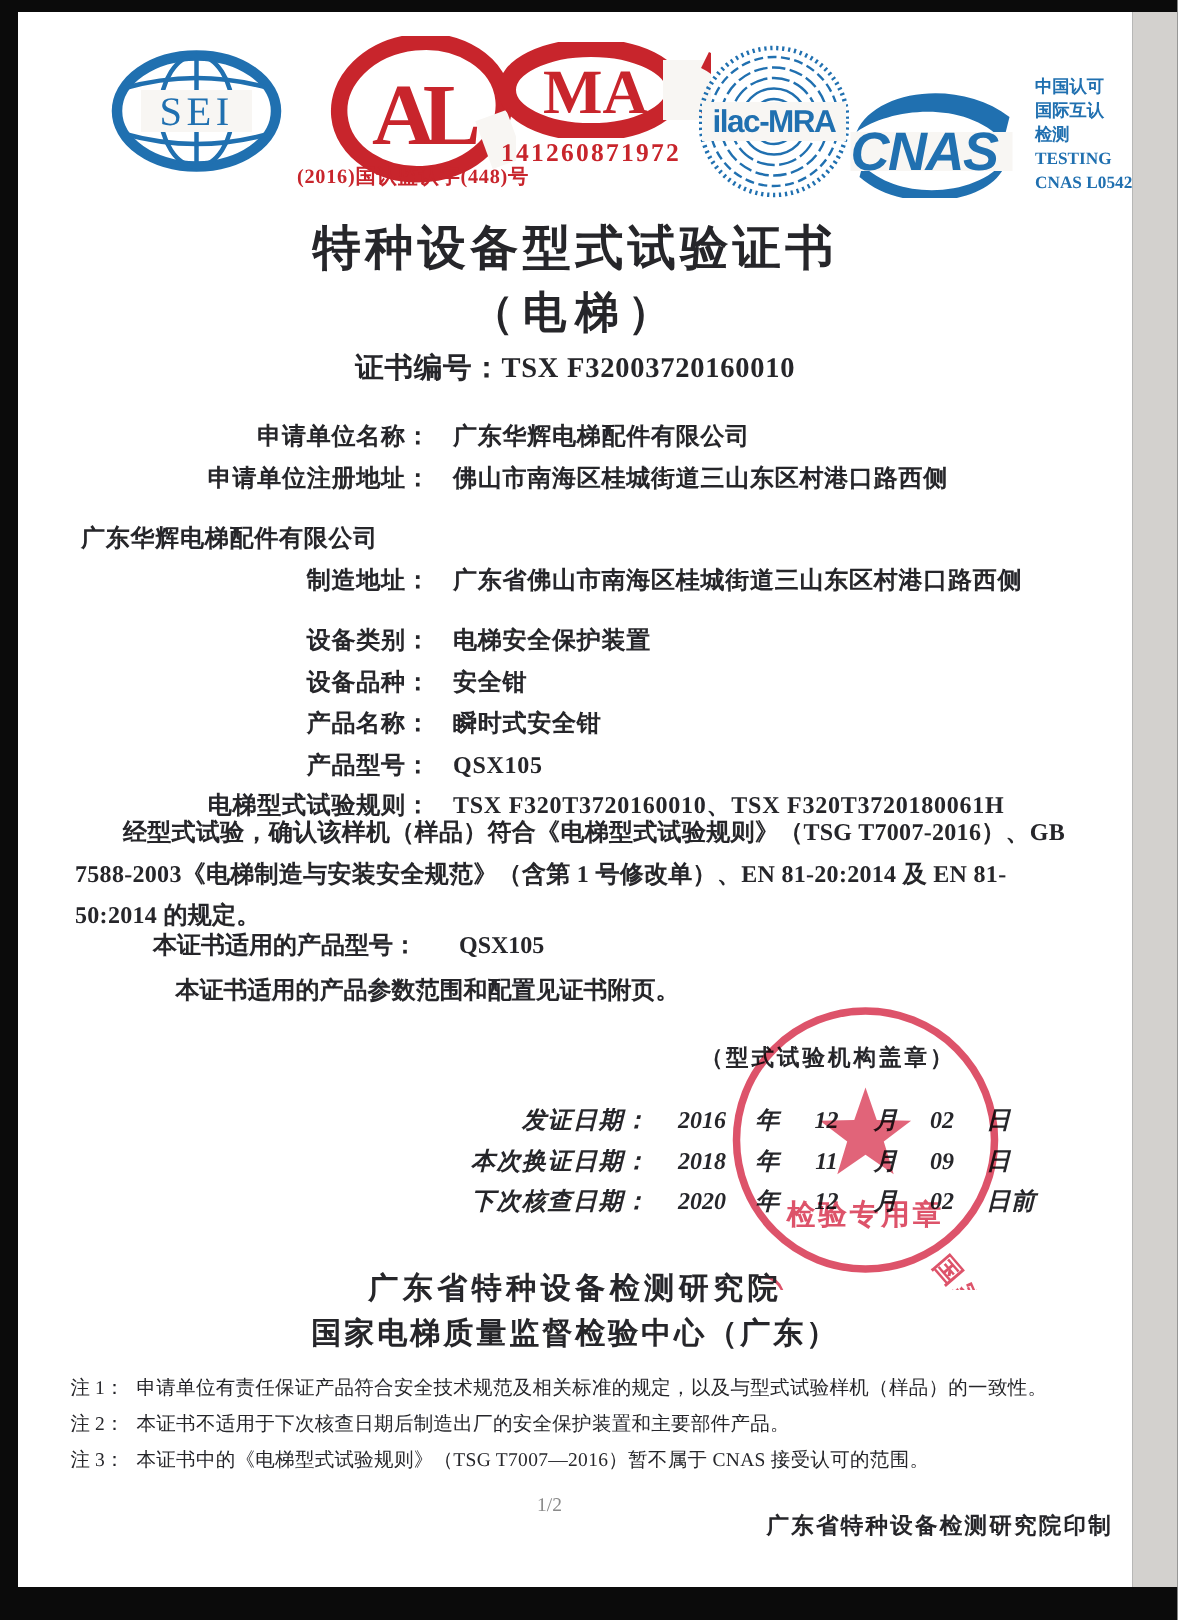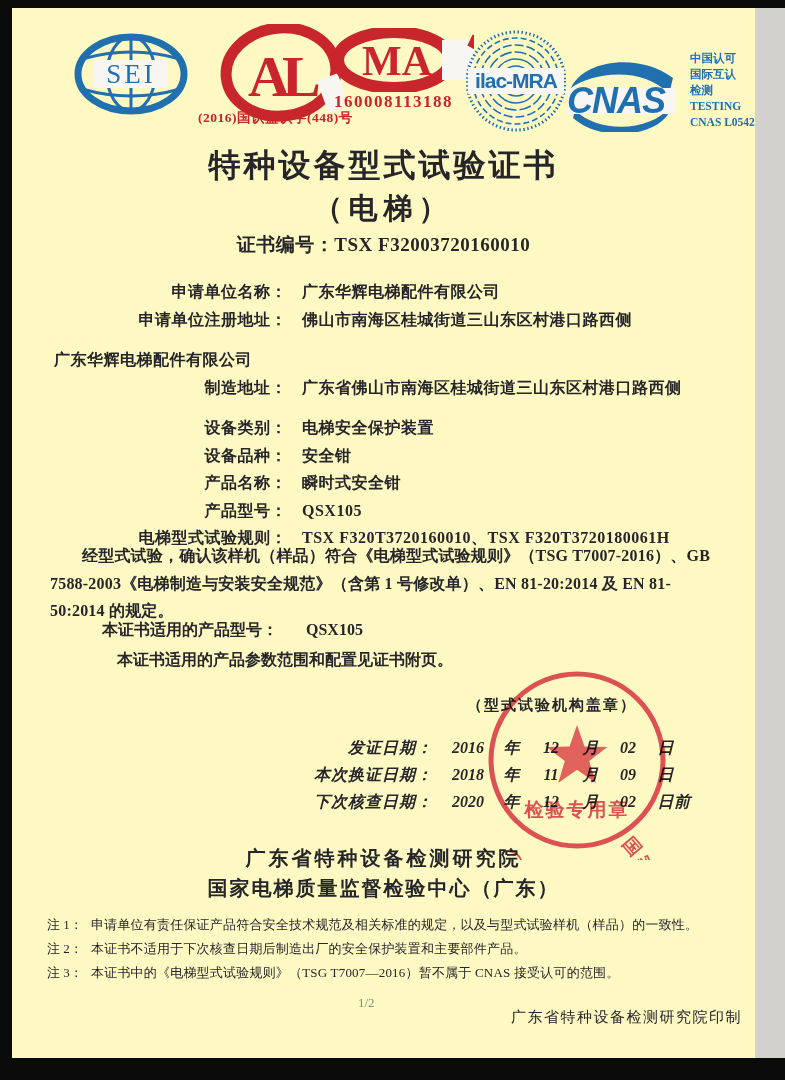--- a/index.html
+++ b/index.html
@@ -3,21 +3,21 @@
 <meta charset="utf-8">
 <style>
   html,body { margin:0; padding:0; }
   body {
     width:785px; height:1080px; position:relative;
     background:#0b0b0b;
     font-family:"Liberation Serif","DejaVu Serif",serif;
   }
   .page {
     position:absolute; left:12px; top:8px; width:743px; height:1050px;
-    background:#fef9c3; color:#26262a; overflow:hidden;
+    background:#ffffff; color:#26262a; overflow:hidden;
   }
   .scan-strip { position:absolute; left:755px; top:8px; width:30px; height:1050px; background:#d3d1ce; }
   .abs { position:absolute; }
   .center { width:743px; text-align:center; left:0; }
 
   .doc-title { top:136px; font-size:32px; letter-spacing:3px; font-weight:700; }
   .doc-subtitle { top:181px; font-size:29px; letter-spacing:6px; font-weight:700; }
   .cert-line { top:224px; font-size:19px; font-weight:700; letter-spacing:0.5px; }
 
   .fields { top:270px; left:0; width:743px; }
@@ -45,21 +45,21 @@
 
   .issuer1 { top:837px; font-size:20px; font-weight:700; letter-spacing:3px; }
   .issuer2 { top:867px; font-size:20px; font-weight:700; letter-spacing:2px; }
 
   .notes { top:905px; left:35px; width:700px; }
   .nrow { display:flex; height:24px; line-height:24px; font-size:13px; font-weight:400; }
   .nrow .nl { width:44px; }
   .nrow .nt { flex:1; letter-spacing:0.2px; white-space:nowrap; }
 
   .page-no { top:987px; left:346px; font-size:13px; color:#8a8a8a; }
-  .printer { top:1000px; right:13px; font-size:15px; font-weight:400; letter-spacing:1.5px; }
+  .printer { top:1000px; right:13px; font-size:15px; font-weight:700; letter-spacing:1.5px; }
 
   .logo-svg { display:block; }
   .cma-num { top:84px; left:322px; font-size:17px; font-weight:700; letter-spacing:1.5px; color:#c8252c; }
   .accr-line { top:101px; left:186px; font-size:13.5px; font-weight:700; color:#c8252c; letter-spacing:0.5px; }
   .cnas-side { top:42px; left:678px; font-size:11.5px; font-weight:700; color:#2070b0; line-height:16px; }
 </style>
 </head>
 <body>
 
 <div class="scan-strip"></div>
@@ -81,21 +81,21 @@
     <rect x="104" y="52" width="22" height="34" fill="#f8f6f3" transform="rotate(-20 115 69)"></rect>
     <text x="30" y="72" font-size="58" font-weight="bold" font-family="Liberation Serif, DejaVu Serif, serif" fill="#c8252c" letter-spacing="-8">AL</text>
   </svg>
 
   <svg class="abs logo-svg" style="left:320px; top:20px;" width="142" height="64" viewBox="0 0 142 64">
     <ellipse cx="62" cy="32" rx="56" ry="28" fill="none" stroke="#c8252c" stroke-width="12"></ellipse>
     <rect x="110" y="12" width="32" height="40" fill="#f8f6f3"></rect>
     <path d="M138,12 A56,28 0 0 1 138,52" fill="none" stroke="#c8252c" stroke-width="12"></path>
     <text x="30" y="47" font-size="42" font-weight="bold" font-family="Liberation Serif, DejaVu Serif, serif" fill="#c8252c" letter-spacing="0">MA</text>
   </svg>
-  <div class="abs cma-num">160008113188</div>
+  <div class="abs cma-num">141260871972</div>
   <div class="abs accr-line">(2016)国认监认字(448)号</div>
 
   <svg class="abs logo-svg" style="left:454px; top:19px;" width="100" height="108" viewBox="0 0 100 108">
     <circle cx="50" cy="54" r="49" fill="none" stroke="#2070b0" stroke-width="3" stroke-dasharray="1.5 2.5"></circle>
     <circle cx="50" cy="54" r="43" fill="none" stroke="#2070b0" stroke-width="1.6" stroke-dasharray="6 3"></circle>
     <circle cx="50" cy="54" r="36" fill="none" stroke="#2070b0" stroke-width="1.6" stroke-dasharray="9 3"></circle>
     <circle cx="50" cy="54" r="29" fill="none" stroke="#2070b0" stroke-width="1.6" stroke-dasharray="12 3"></circle>
     <circle cx="50" cy="54" r="22" fill="none" stroke="#2070b0" stroke-width="1.6"></circle>
     <circle cx="50" cy="54" r="15" fill="none" stroke="#2070b0" stroke-width="1.6"></circle>
     <circle cx="50" cy="54" r="8" fill="none" stroke="#2070b0" stroke-width="1.6"></circle>

